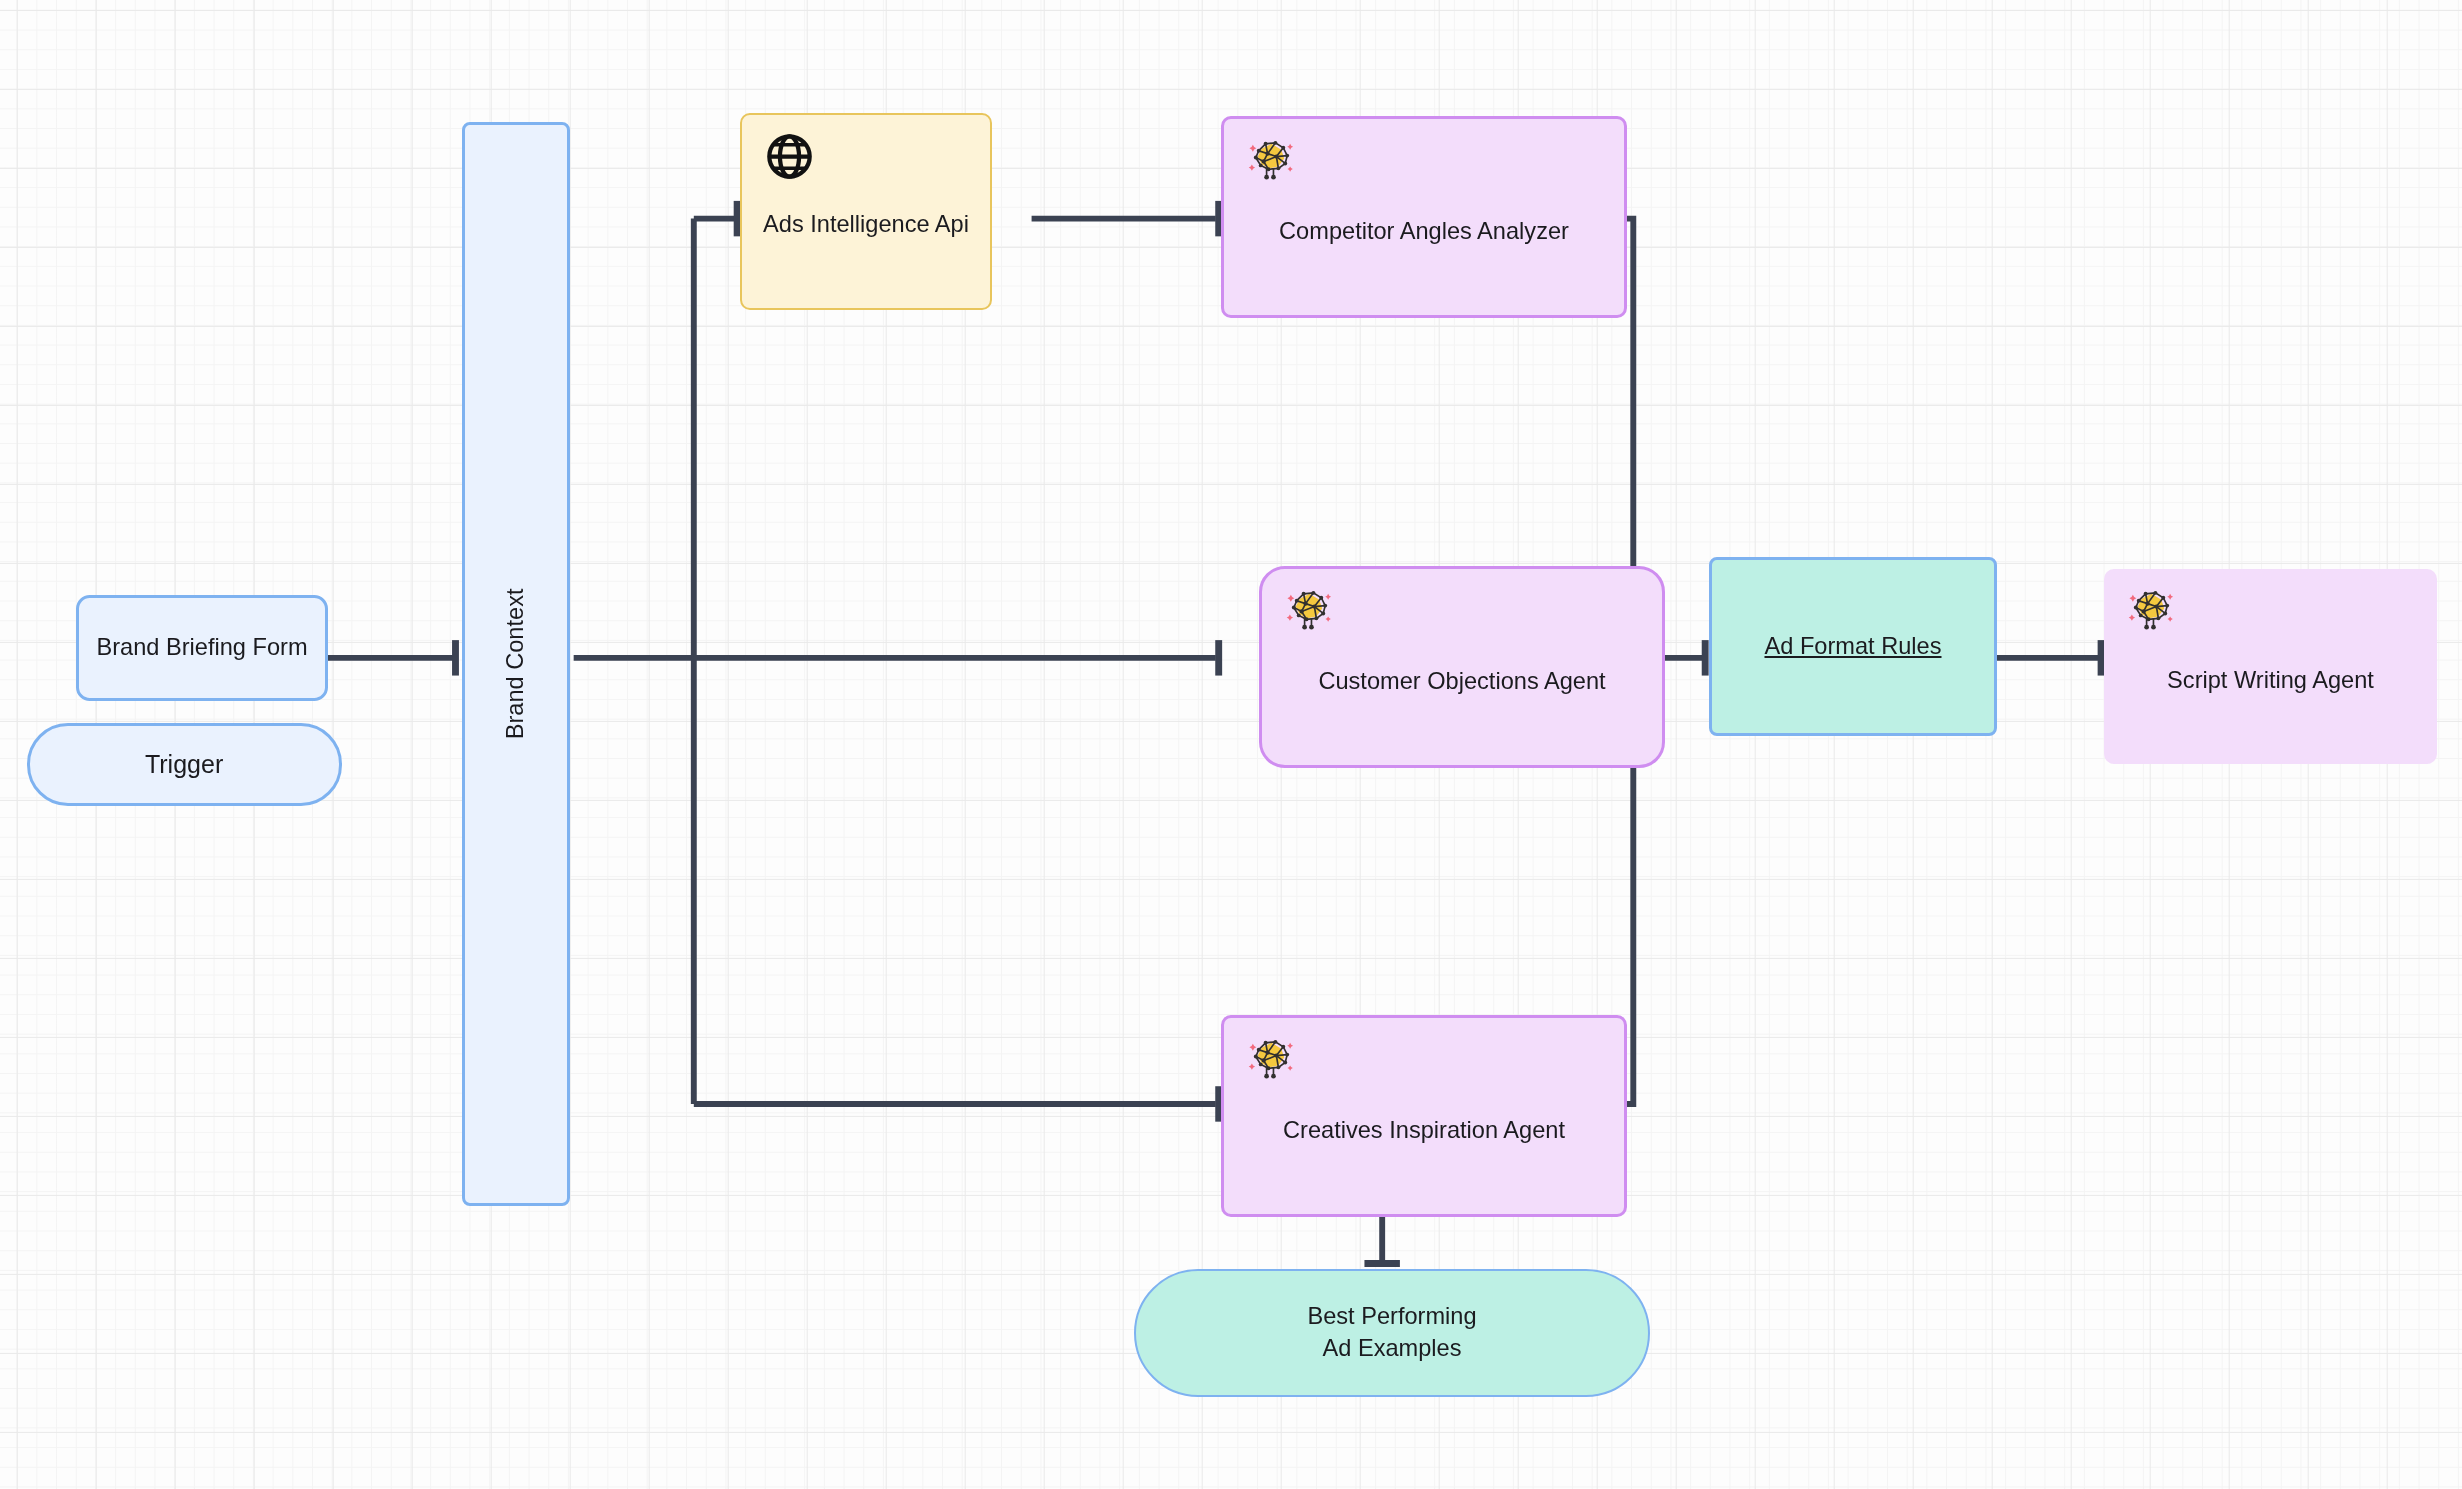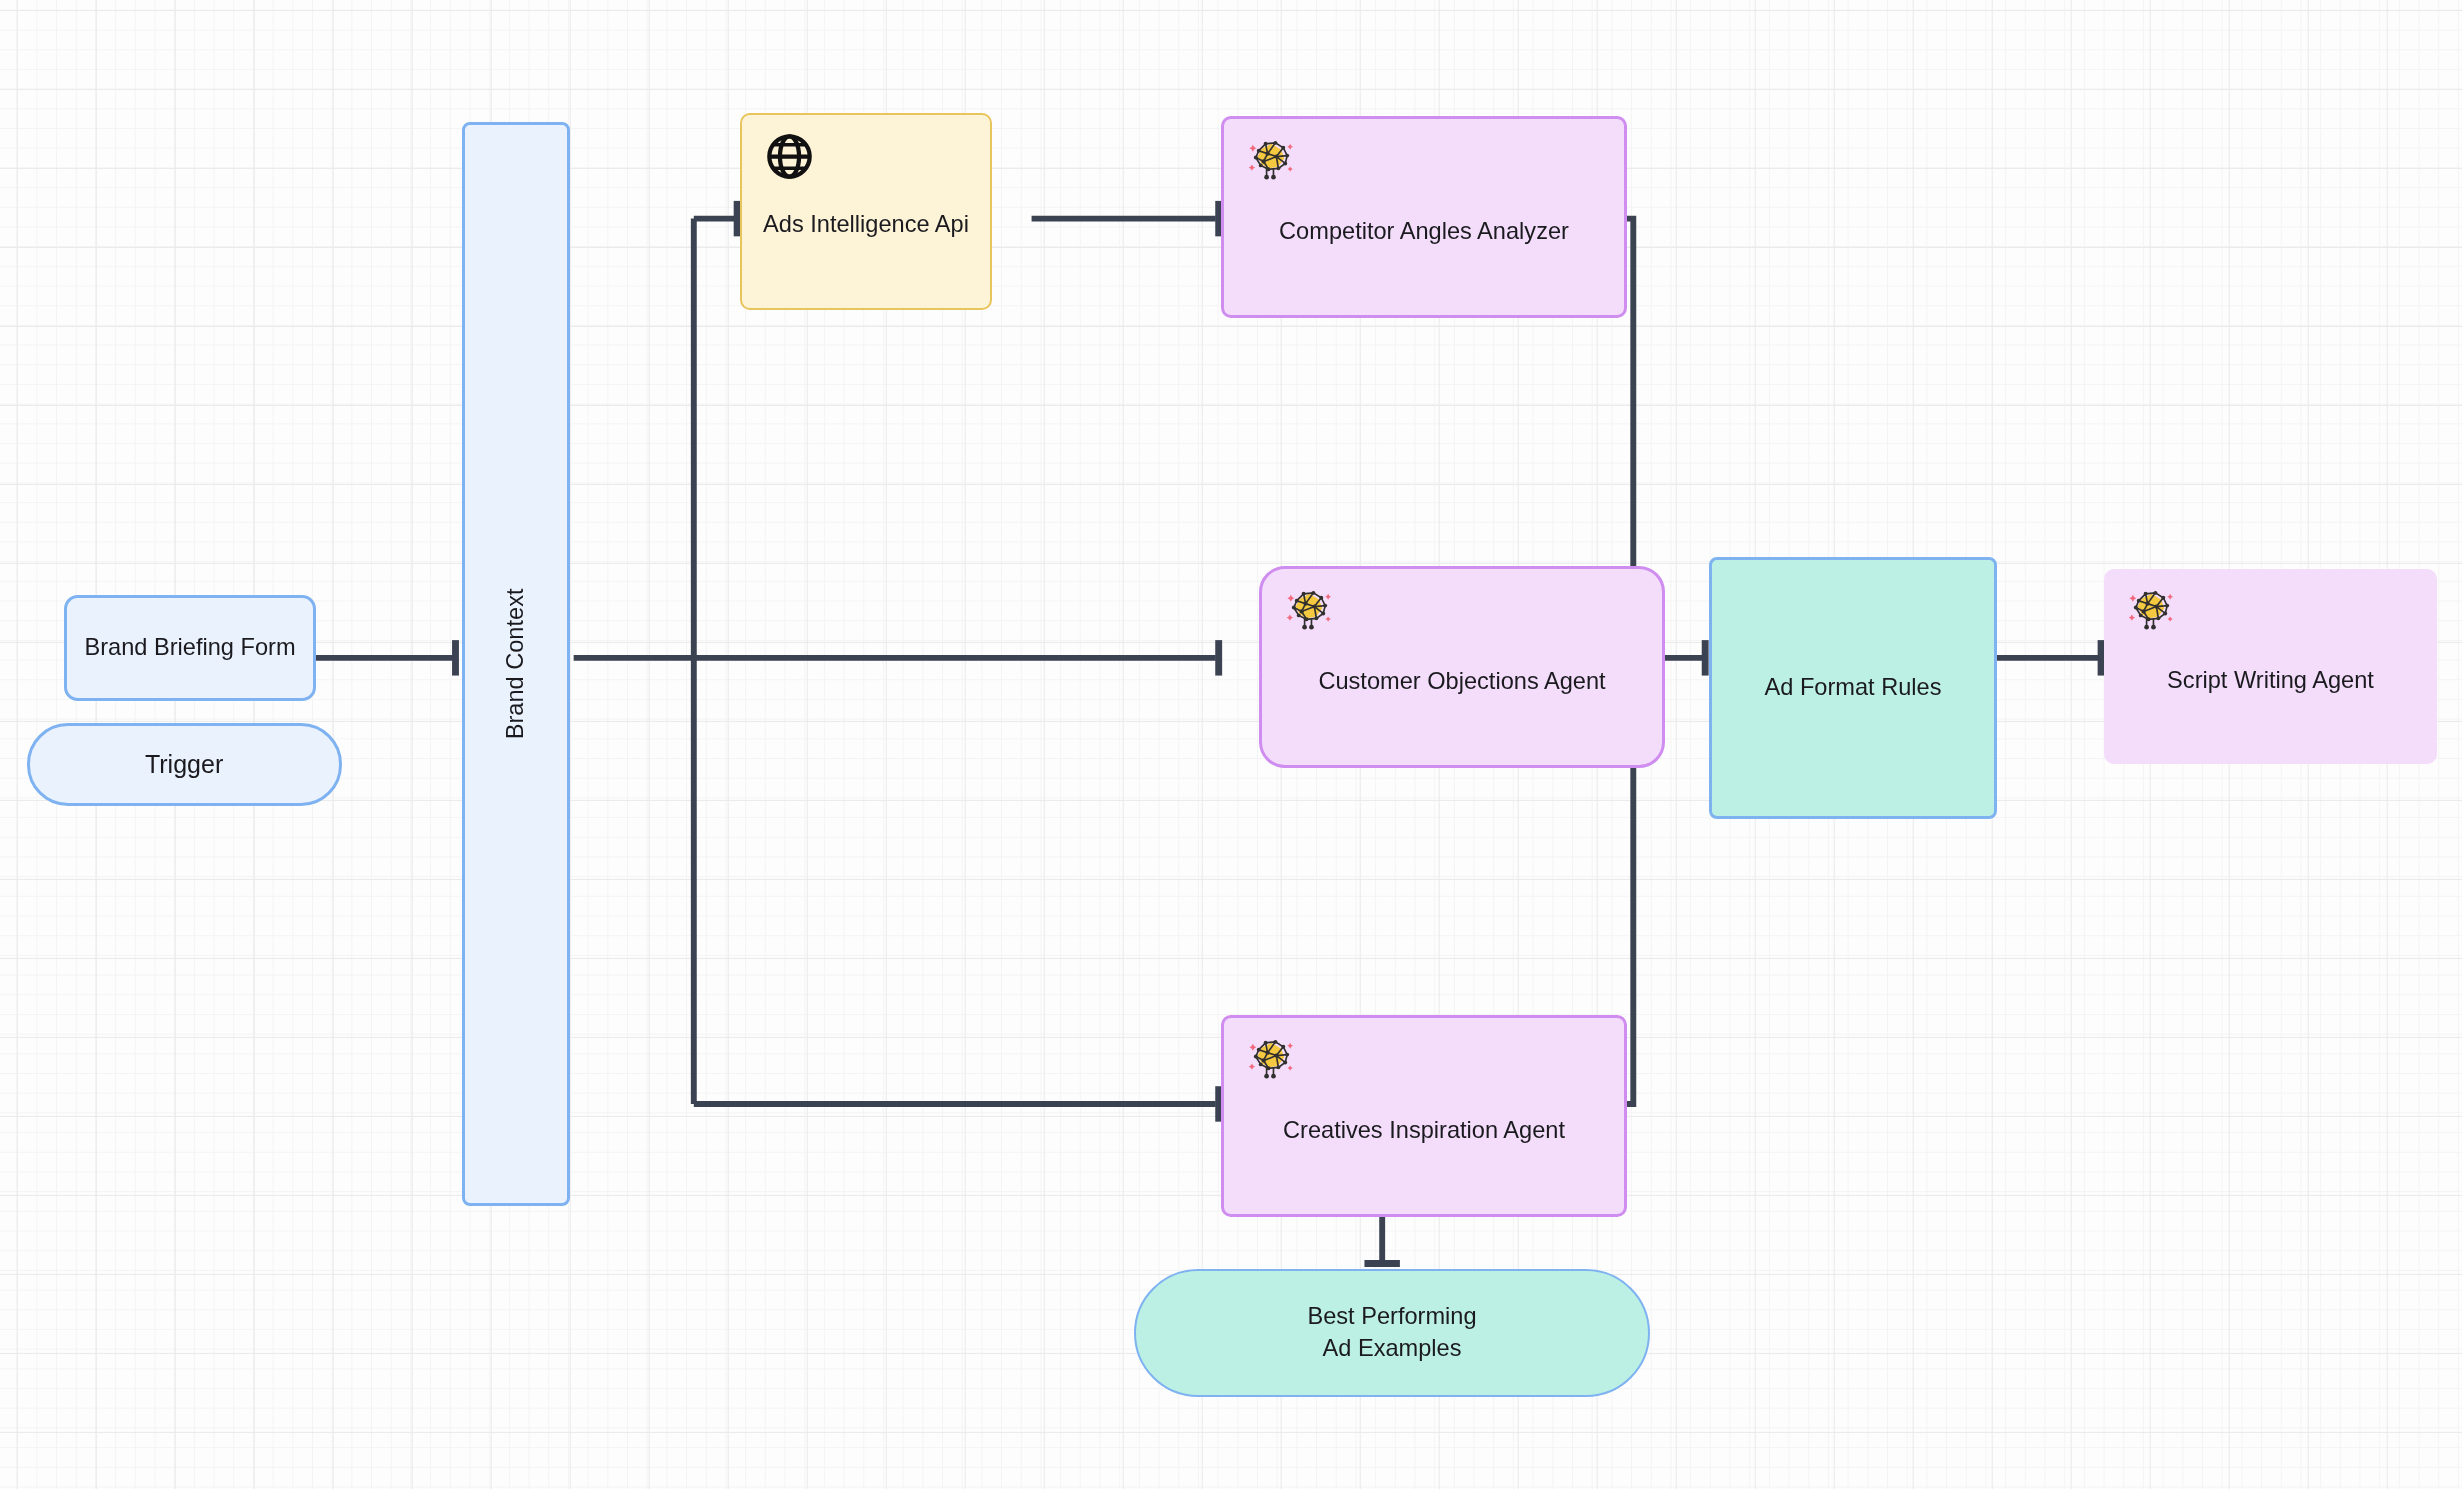--- a/index.html
+++ b/index.html
@@ -42,21 +42,21 @@
     color: #1b1b1f;
     z-index: 3;
   }
   .node-label {
     white-space: pre-line;
     line-height: 1.35;
   }
 
   
   .n-brand-briefing {
-    left: 64px; top: 595px;
+    left: 76px; top: 595px;
     width: 252px; height: 106px;
     background: #eaf2fe;
     border: 3px solid #7eb2f0;
     border-radius: 13.8px;
     font-size: 23.6px;
   }
   .n-trigger {
     left: 26.6px; top: 723px;
     width: 315px; height: 83px;
     background: #eaf2fe;
@@ -105,25 +105,26 @@
     width: 333px; height: 195px;
     background: #f3ddfb;
     border: none;
     border-radius: 9.9px;
     font-size: 23.6px;
   }
 
   
   .n-adformat {
     left: 1709px; top: 557px;
-    width: 288px; height: 262px;
+    width: 288px; height: 179px;
     background: #bdf0e4;
     border: 3px solid #7eb2f0;
     border-radius: 7.9px;
     font-size: 23.6px;
+    text-decoration: underline;
   }
   .n-bestads {
     left: 1134px; top: 1269px;
     width: 516px; height: 128px;
     background: #bdf0e4;
     border: 2px solid #7eb2f0;
     border-radius: 65px;
     font-size: 23.6px;
   }
 

